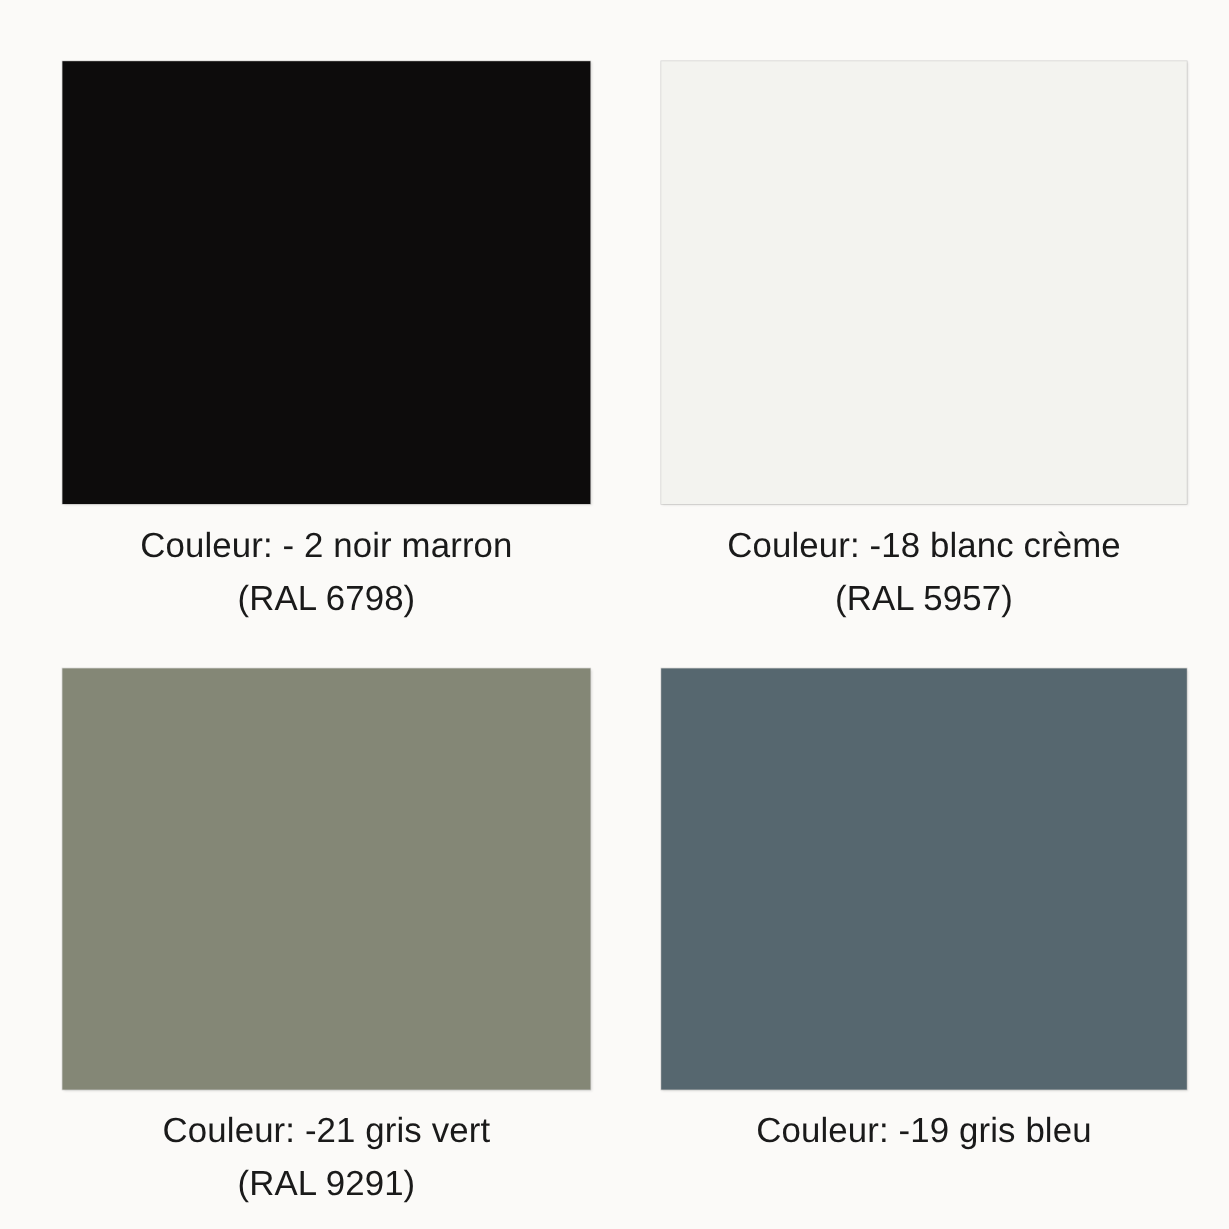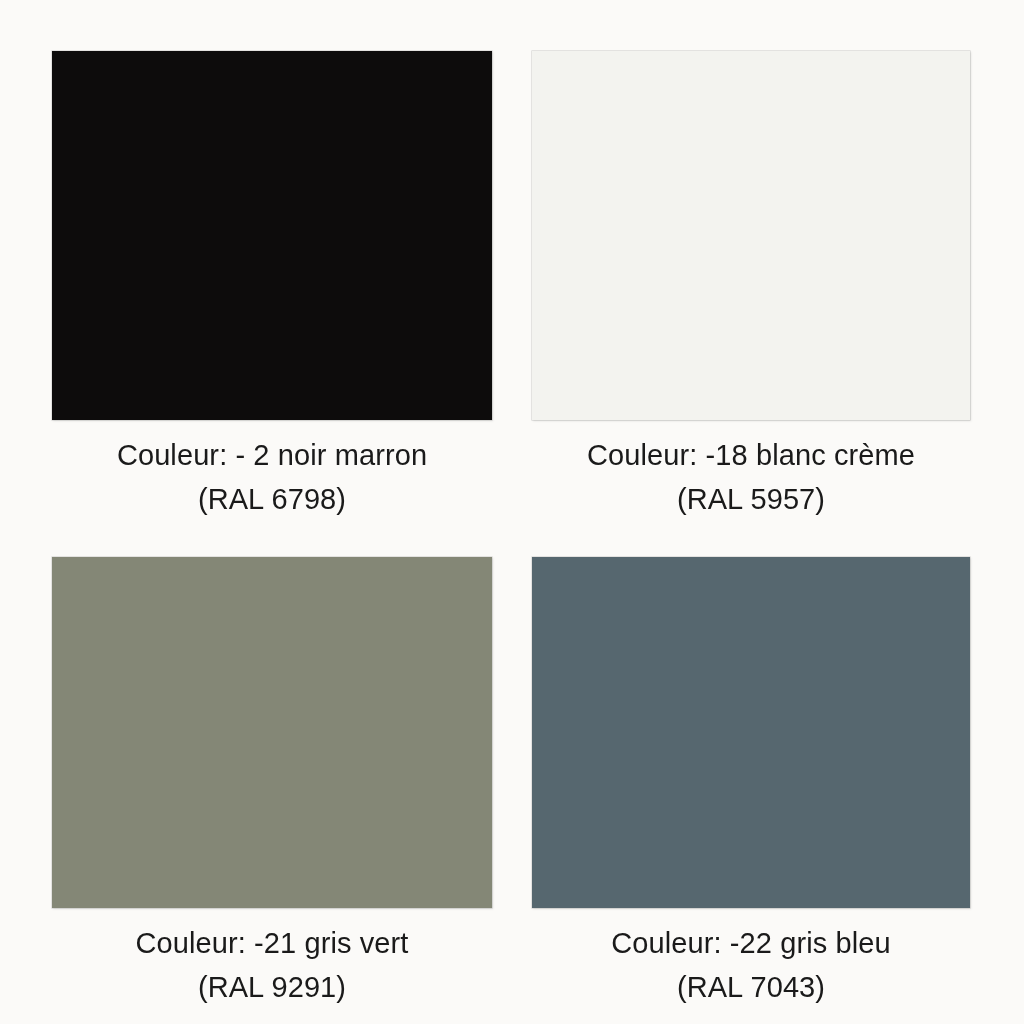--- a/index.html
+++ b/index.html
@@ -23,21 +23,21 @@
 
   .swatch-cell {
     position: absolute;
     display: flex;
     flex-direction: column;
     align-items: center;
   }
 
   
   .col-left  { left: 52px;  width: 440px; }
-  .col-right { left: 532px; width: 438px; }
+  .col-right { left: 551px; width: 438px; }
 
   
   .row-top    { top: 51px;  }
   .row-bottom { top: 557px; justify-content: center; }
 
   .swatch-chip {
     width: 100%;
     box-sizing: border-box;
     box-shadow: 0 0 0 0.6px rgba(120,120,118,0.28),
                 1px 1px 2px rgba(90,90,88,0.16);
@@ -88,18 +88,17 @@
     <div class="swatch-chip" style="background-color: rgb(132, 135, 118);"></div>
     <div class="swatch-caption" style="color: rgb(26, 26, 26);">
       <span class="caption-line">Couleur: -21 gris vert</span>
       <span class="caption-ral">(RAL 9291)</span>
     </div>
   </div>
 
   <div class="swatch-cell col-right row-bottom">
     <div class="swatch-chip" style="background-color: rgb(86, 103, 111);"></div>
     <div class="swatch-caption" style="color: rgb(26, 26, 26);">
-      <span class="caption-line">Couleur: -22 gris bleu</span>
-      <span class="caption-ral">(RAL 7043)</span>
+      <span class="caption-line">Couleur: -19 gris bleu</span>
     </div>
   </div>
 
 </div>
 
 </body></html>

